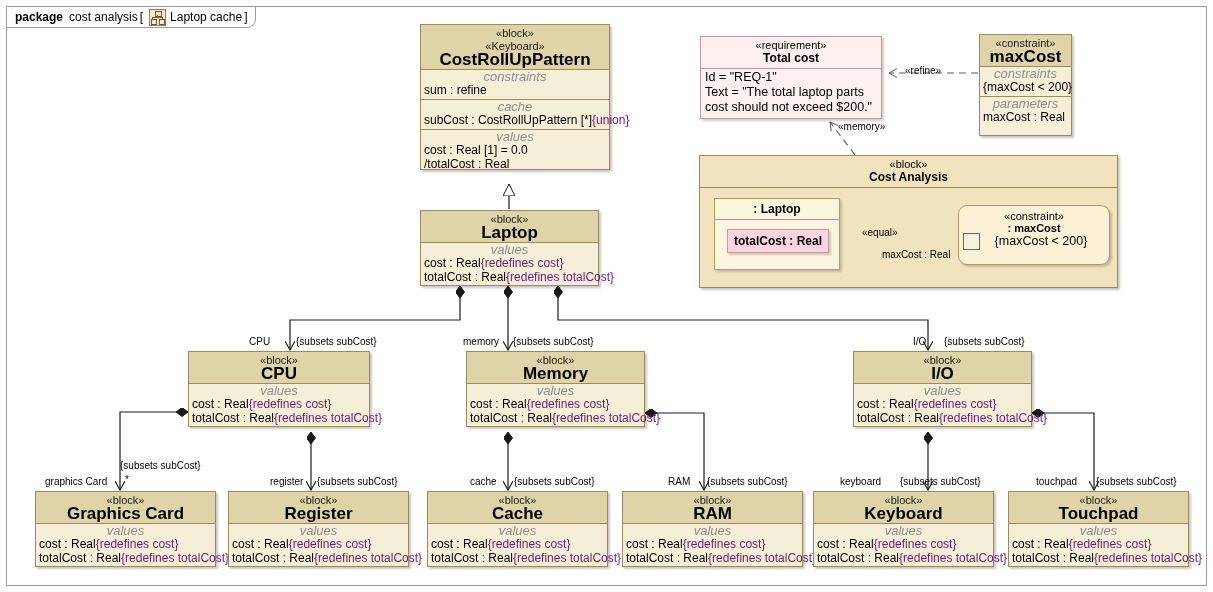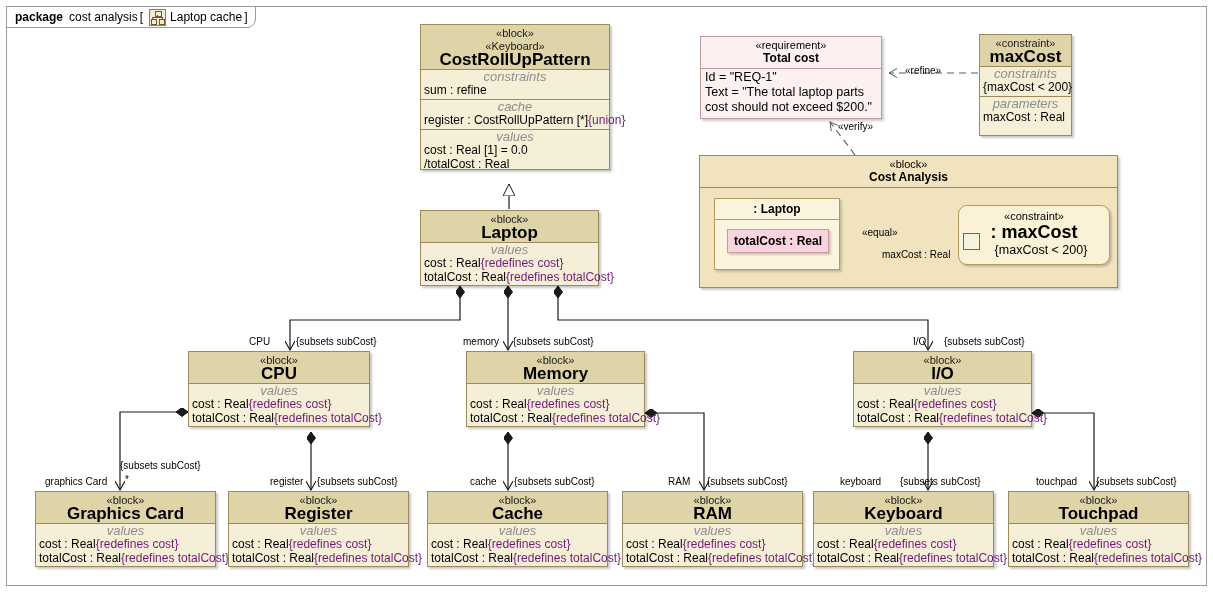--- a/index.html
+++ b/index.html
@@ -52,21 +52,21 @@
     border-bottom:1px solid #b59a5e;padding:3px 2px;}
   .prop{position:absolute;box-sizing:border-box;border:1px solid #c79b9b;
     background:#f9d3dd;box-shadow:2px 2px 2px rgba(0,0,0,.18);
     display:flex;align-items:center;padding-left:6px;font-size:12px;font-weight:bold;color:#000;}
 
   
   .cnst{position:absolute;box-sizing:border-box;border:1px solid #b59a5e;
     background:#fbf1d6;border-radius:9px;box-shadow:2px 2px 2px rgba(0,0,0,.18);
     text-align:center;padding-top:4px;}
   .cnst .st{display:block;font-size:11px;}
-  .cnst .nm{display:block;font-size:18px;font-weight:bold;}
+  .cnst .nm{display:block;font-size:11px;font-weight:bold;}
   .cnst .ex{display:block;font-size:12.5px;margin-left:14px;}
 
   
   .cblk{position:absolute;box-sizing:border-box;border:1px solid #9c8a5e;
     background:#f0e3bd;box-shadow:2px 2px 2px rgba(0,0,0,.22);}
   .cblk .hdr{text-align:center;padding:2px 0 3px;line-height:13px;border-bottom:1px solid #9c8a5e;}
   .cblk .hdr .st{font-size:11px;}
   .cblk .hdr .nm{font-size:12px;font-weight:bold;}
 
   
@@ -170,21 +170,21 @@
       <div class="st">«block»</div>
       <div class="st">«Keyboard»</div>
       <div class="nm">CostRollUpPattern</div>
     </div>
     <div class="cmp">
       <span class="cap">constraints</span>
       <span class="ln">sum : refine</span>
     </div>
     <div class="cmp">
       <span class="cap">cache</span>
-      <span class="ln"><span>register : CostRollUpPattern [*]</span><span class="dim">{union}</span></span>
+      <span class="ln"><span>subCost : CostRollUpPattern [*]</span><span class="dim">{union}</span></span>
     </div>
     <div class="cmp">
       <span class="cap">values</span>
       <span class="ln">cost : Real [1] = 0.0</span>
       <span class="ln">/totalCost : Real</span>
     </div>
   </div>
 
   <div class="req" style="left:700px;top:36px;width:182px;height:83px;">
     <div class="hdr">
@@ -193,21 +193,21 @@
     </div>
     <div class="body">
       <span class="ln">Id = "REQ-1"</span>
       <span class="ln">Text = "The total laptop parts</span>
       <span class="ln">cost should not exceed $200."</span>
     </div>
   </div>
 
   <div class="elab" style="left:905px;top:64px;">«refine»</div>
 
-  <div class="elab" style="left:838px;top:120px;">«verify»</div>
+  <div class="elab" style="left:838px;top:120px;">«memory»</div>
 
   <div class="blk" style="left:979px;top:34px;width:93px;height:102px;">
     <div class="hdr">
       <div class="st">«constraint»</div>
       <div class="nm">maxCost</div>
     </div>
     <div class="cmp">
       <span class="cap">constraints</span>
       <span class="ln">{maxCost &lt; 200}</span>
     </div>

